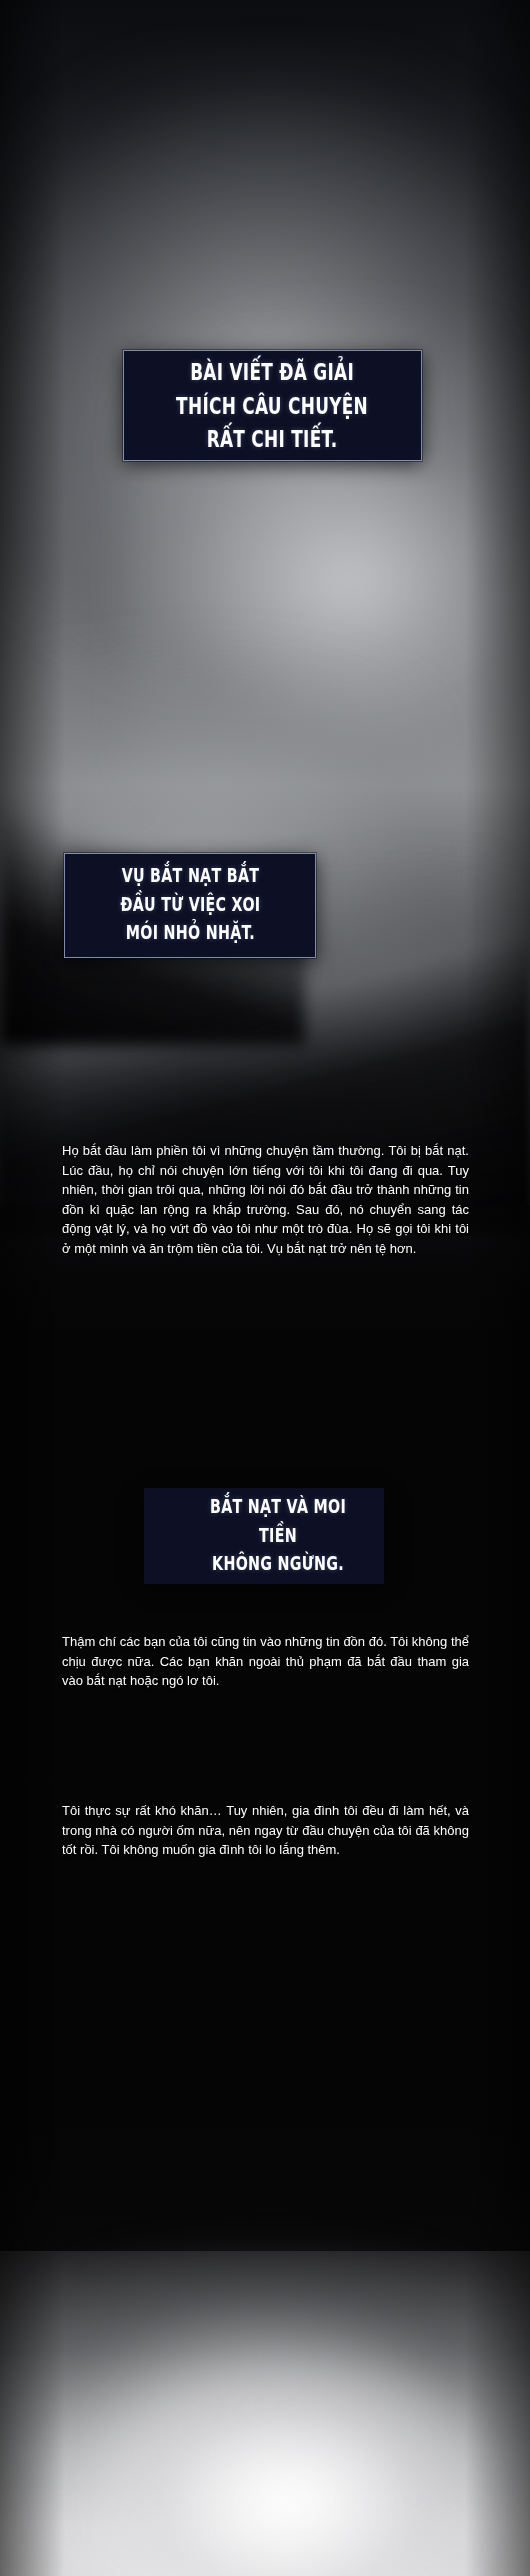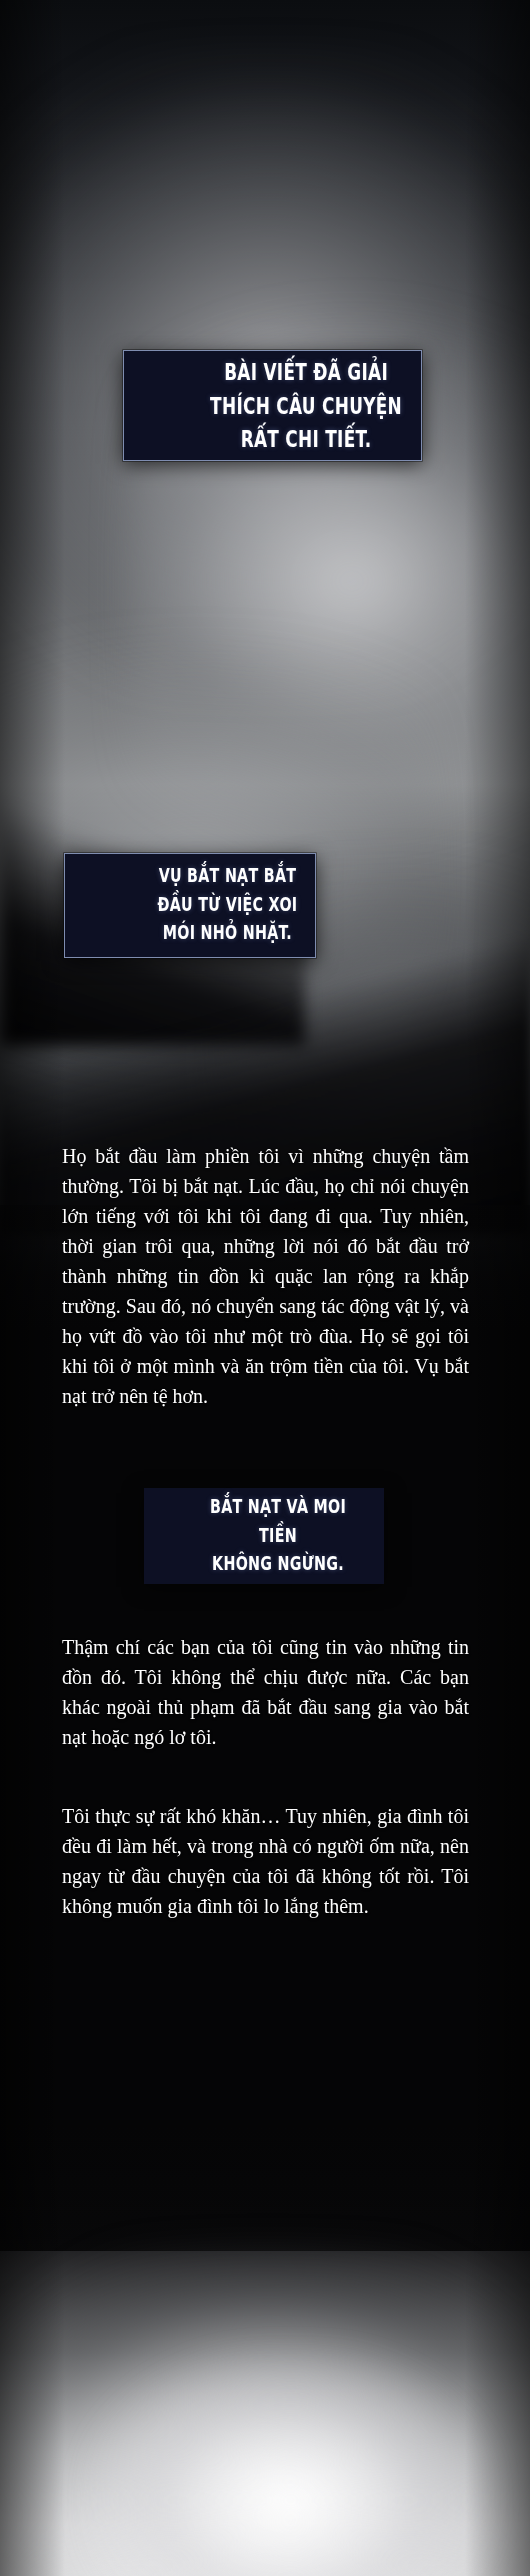--- a/index.html
+++ b/index.html
@@ -119,21 +119,21 @@
 
   
   .panel {
     position: absolute;
     box-sizing: border-box;
     background: #0d1024;
     border: 1.5px solid #7f8db0;
     box-shadow: 0 0 0 0.7px rgba(0,0,0,0.55), 0 4.4px 19px rgba(0,0,0,0.7);
     display: flex;
     align-items: center;
-    justify-content: flex-end;
+    justify-content: center;
     padding: 11.6px 13px;
   }
   .panel.plain {
     border: none;
     box-shadow: 0 4.4px 19px rgba(0,0,0,0.6);
   }
   .panel-text {
     font-family: "DejaVu Sans", sans-serif;
     font-weight: bold;
     color: #ffffff;
@@ -155,22 +155,22 @@
   #panel-3 { left: 144px; top: 1488px; width: 240px; height: 96px; padding-left: 41px; }
   #panel-3 .panel-text { font-size: 15.2px; }
 
   #panel-4 { left: 167px; top: 2034px; width: 261px; height: 122px; }
   #panel-4 .panel-text { font-size: 17.4px; }
 
   
   .para {
     position: absolute;
     color: #ffffff;
-    font-family: Liberation Serif, serif;
-    font-size: 20px;
+    font-family: Liberation Sans, sans-serif;
+    font-size: 13px;
     line-height: 1.5;
     text-align: justify;
     text-shadow: 0 0.7px 2.2px rgba(0,0,0,0.95);
   }
   #para-1 { left: 62px; top: 1141px; width: 407px; }
   #para-2 { left: 62px; top: 1632px; width: 407px; }
   #para-3 { left: 62px; top: 1801px; width: 407px; }
 </style>
 </head>
 <body>
@@ -201,18 +201,18 @@
 MÓI NHỎ NHẶT.</div>
   </div>
 
   <div class="para" id="para-1">Họ bắt đầu làm phiền tôi vì những chuyện tầm thường. Tôi bị bắt nạt. Lúc đầu, họ chỉ nói chuyện lớn tiếng với tôi khi tôi đang đi qua. Tuy nhiên, thời gian trôi qua, những lời nói đó bắt đầu trở thành những tin đồn kì quặc lan rộng ra khắp trường. Sau đó, nó chuyển sang tác động vật lý, và họ vứt đồ vào tôi như một trò đùa. Họ sẽ gọi tôi khi tôi ở một mình và ăn trộm tiền của tôi. Vụ bắt nạt trở nên tệ hơn.</div>
 
   <div class="panel plain" id="panel-3">
     <div class="panel-text">BẮT NẠT VÀ MOI TIỀN
 KHÔNG NGỪNG.</div>
   </div>
 
-  <div class="para" id="para-2">Thậm chí các bạn của tôi cũng tin vào những tin đồn đó. Tôi không thể chịu được nữa. Các bạn khác ngoài thủ phạm đã bắt đầu sang gia vào bắt nạt hoặc ngó lơ tôi.</div>
+  <div class="para" id="para-2">Thậm chí các bạn của tôi cũng tin vào những tin đồn đó. Tôi không thể chịu được nữa. Các bạn khăn ngoài thủ phạm đã bắt đầu tham gia vào bắt nạt hoặc ngó lơ tôi.</div>
   <div class="para" id="para-3">Tôi thực sự rất khó khăn… Tuy nhiên, gia đình tôi đều đi làm hết, và trong nhà có người ốm nữa, nên ngay từ đầu chuyện của tôi đã không tốt rồi. Tôi không muốn gia đình tôi lo lắng thêm.</div>
 
 
 </div>
 
 
 </body></html>

